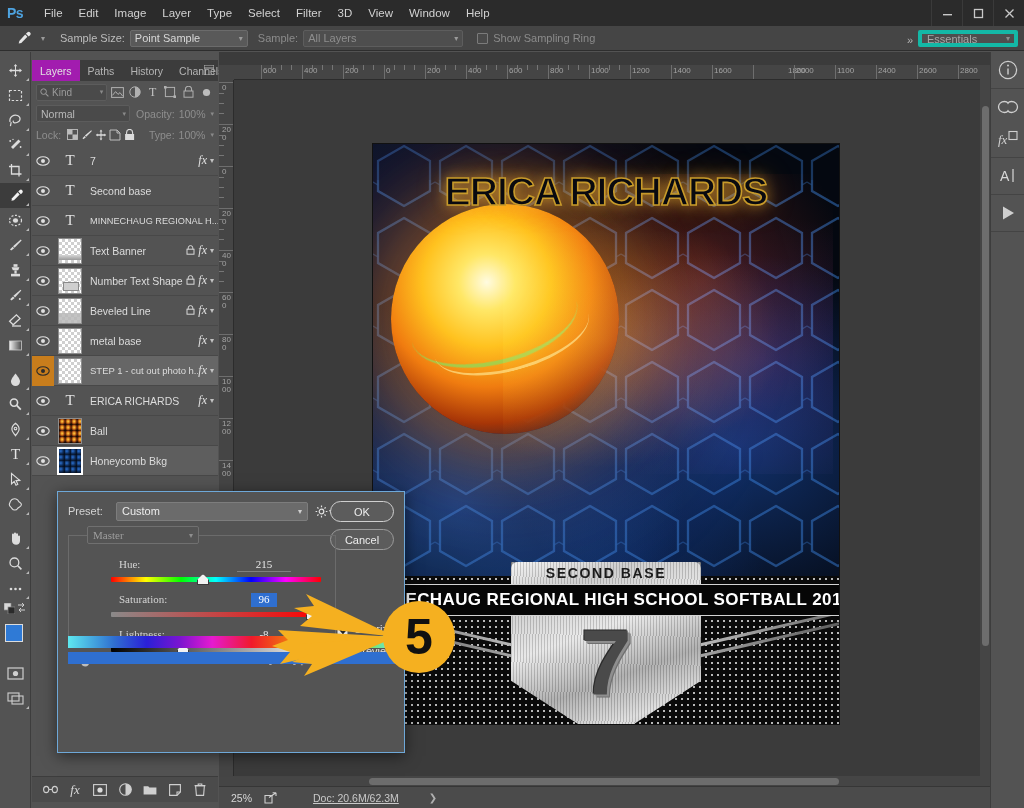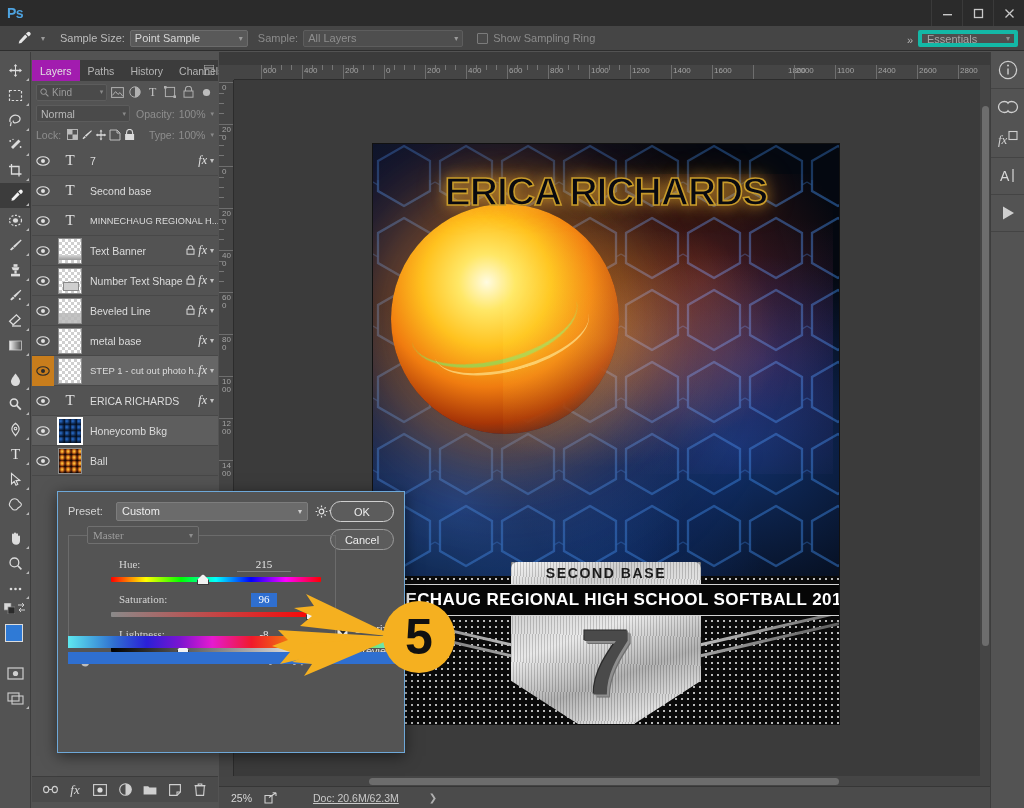--- a/index.html
+++ b/index.html
@@ -434,20 +434,33 @@
     font-family:"Liberation Sans", sans-serif; font-weight:bold; font-size:50px; color:#111;
   }
 </style>
 </head>
 <body>
 
 <div id="app">
 
   <div class="titlebar">
     <div class="ps-logo">Ps</div>
+    <div class="menubar">
+      <div class="menu-item">File</div>
+      <div class="menu-item">Edit</div>
+      <div class="menu-item">Image</div>
+      <div class="menu-item">Layer</div>
+      <div class="menu-item">Type</div>
+      <div class="menu-item">Select</div>
+      <div class="menu-item">Filter</div>
+      <div class="menu-item">3D</div>
+      <div class="menu-item">View</div>
+      <div class="menu-item">Window</div>
+      <div class="menu-item">Help</div>
+    </div>
     <div class="winbtns">
       <div class="winbtn">
         <svg width="11" height="11" viewBox="0 0 11 11">
             <rect x="1" y="6" width="9" height="1.4" fill="#c9c9c9"></rect>
           </svg>
       </div>
       <div class="winbtn">
         <svg width="11" height="11" viewBox="0 0 11 11">
             <rect x="1.5" y="1.5" width="8" height="8" fill="none" stroke="#c9c9c9" stroke-width="1.3"></rect>
           </svg>
@@ -922,40 +935,40 @@
             </svg>
         </div>
         <div class="type-ico">T</div>
         <div class="layer-name">ERICA RICHARDS</div>
         <div class="layer-right">
           <span class="fx-mark">fx</span>
           <span class="chev-sm">▾</span>
         </div>
       </div>
 
+      <div class="layer-row">
+        <div class="eye-cell">
+          <svg width="14" height="10" viewBox="0 0 14 10">
+              <ellipse cx="7" cy="5" rx="6.2" ry="4.2" fill="none" stroke="#e0e0e0" stroke-width="1.1"></ellipse>
+              <circle cx="7" cy="5" r="2" fill="#e0e0e0"></circle>
+            </svg>
+        </div>
+        <div class="thumb ball"></div>
+        <div class="layer-name">Ball</div>
+      </div>
+
       <div class="layer-row highlight">
         <div class="eye-cell">
           <svg width="14" height="10" viewBox="0 0 14 10">
               <ellipse cx="7" cy="5" rx="6.2" ry="4.2" fill="none" stroke="#e0e0e0" stroke-width="1.1"></ellipse>
               <circle cx="7" cy="5" r="2" fill="#e0e0e0"></circle>
             </svg>
         </div>
         <div class="thumb honeycomb selected-thumb"></div>
         <div class="layer-name">Honeycomb Bkg</div>
-      </div>
-
-      <div class="layer-row">
-        <div class="eye-cell">
-          <svg width="14" height="10" viewBox="0 0 14 10">
-              <ellipse cx="7" cy="5" rx="6.2" ry="4.2" fill="none" stroke="#e0e0e0" stroke-width="1.1"></ellipse>
-              <circle cx="7" cy="5" r="2" fill="#e0e0e0"></circle>
-            </svg>
-        </div>
-        <div class="thumb ball"></div>
-        <div class="layer-name">Ball</div>
       </div>
     </div>
   </div>
 
   <div class="panel-bottom">
     <div class="pbtn">
       <svg width="15" height="9" viewBox="0 0 15 9">
           <path d="M6 4.5 H9" stroke="#cfcfcf" stroke-width="1.1"></path>
           <rect x="0.6" y="1.4" width="5.2" height="6.2" rx="3.1" fill="none" stroke="#cfcfcf" stroke-width="1.1"></rect>
           <rect x="9.2" y="1.4" width="5.2" height="6.2" rx="3.1" fill="none" stroke="#cfcfcf" stroke-width="1.1"></rect>

